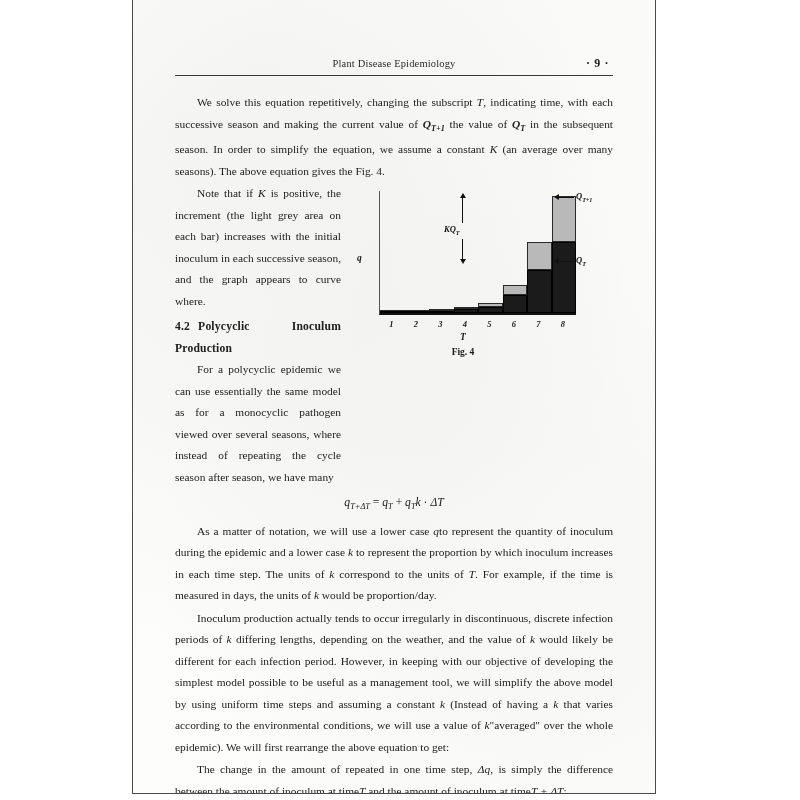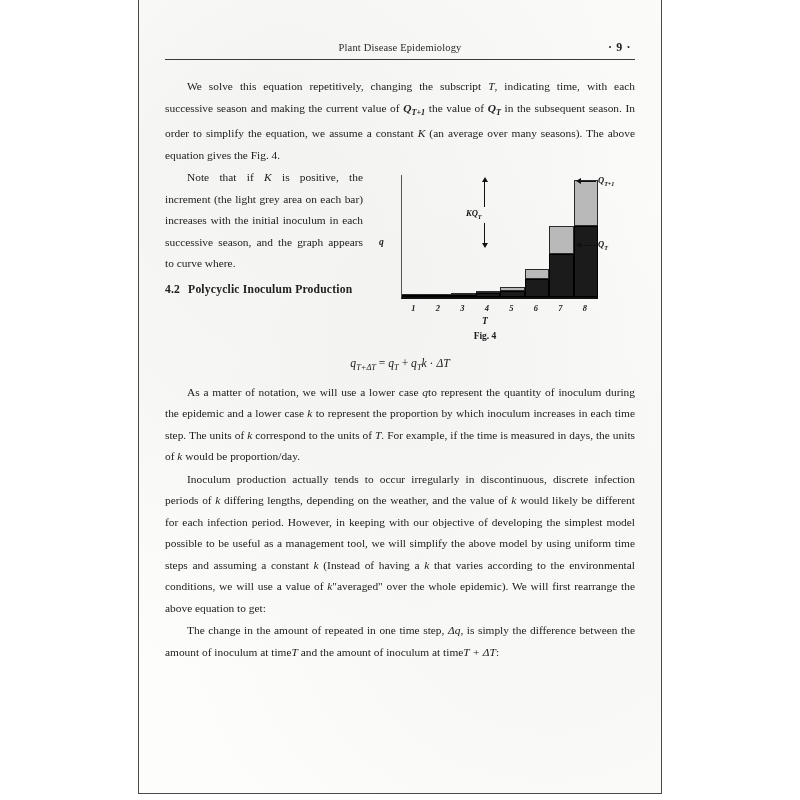--- a/index.html
+++ b/index.html
@@ -18,30 +18,30 @@
   #screen {
     position: relative;
     width: 800px;
     height: 800px;
     background: #ffffff;
   }
 
   
   #page {
     position: absolute;
-    left: 138px;
+    left: 132px;
     top: 0px;
     width: 524px;
     height: 794px;
     background: #fdfdfc;
     border-left: 1.5px solid #4a4a4a;
     border-right: 1.5px solid #4a4a4a;
     border-bottom: 1.5px solid #4a4a4a;
     box-sizing: border-box;
-    padding: 0;
+    padding: 16px;
     overflow: hidden;
   }
 
   
   #page::after {
     content: "";
     position: absolute;
     left: 0; top: 0; right: 0; bottom: 0;
     pointer-events: none;
     background:
@@ -333,20 +333,21 @@
             <div class="xtick" style="left: 211.75px;">8</div>
 
             <div class="xlab">T</div>
             <div class="figcap">Fig. 4</div>
           </div>
         </div>
 
         <div class="col-text">
           <p class="indent"><span>Note that if </span><i>K</i><span> is positive, the increment (the light grey area on each bar) increases with the initial inoculum in each successive season, and the graph appears to curve where.</span></p>
           <h3 class="section"><span class="num">4.2</span><span>Polycyclic Inoculum Production</span></h3>
+          <p class="indent">For a polycyclic epidemic we can use essentially the same model as for a monocyclic pathogen viewed over several seasons, where instead of repeating the cycle season after season, we have many</p>
         </div>
       </div>
 
 
       <div class="eq"><i><span>q</span><sub>T+ΔT</sub></i> <span>=</span> <i><span>q</span><sub>T</sub></i> <span>+</span> <i><span>q</span><sub>T</sub><span>k</span></i> <span>·</span> <i><span>ΔT</span></i></div>
 
       <p class="body indent"><span>As a matter of notation, we will use a lower case </span><i>q</i><span>to represent the quantity of inoculum during the epidemic and a lower case </span><i>k</i><span> to represent the proportion by which inoculum increases in each time step. The units of </span><i>k</i><span> correspond to the units of </span><i>T</i><span>. For example, if the time is measured in days, the units of </span><i>k</i><span> would be proportion/day.</span></p>
 
       <p class="body indent"><span>Inoculum production actually tends to occur irregularly in discontinuous, discrete infection periods of </span><i>k</i><span> differing lengths, depending on the weather, and the value of </span><i>k</i><span> would likely be different for each infection period. However, in keeping with our objective of developing the simplest model possible to be useful as a management tool, we will simplify the above model by using uniform time steps and assuming a constant </span><i>k</i><span> (Instead of having a </span><i>k</i><span> that varies according to the environmental conditions, we will use a value of </span><i>k</i><span>"averaged" over the whole epidemic). We will first rearrange the above equation to get:</span></p>
 

